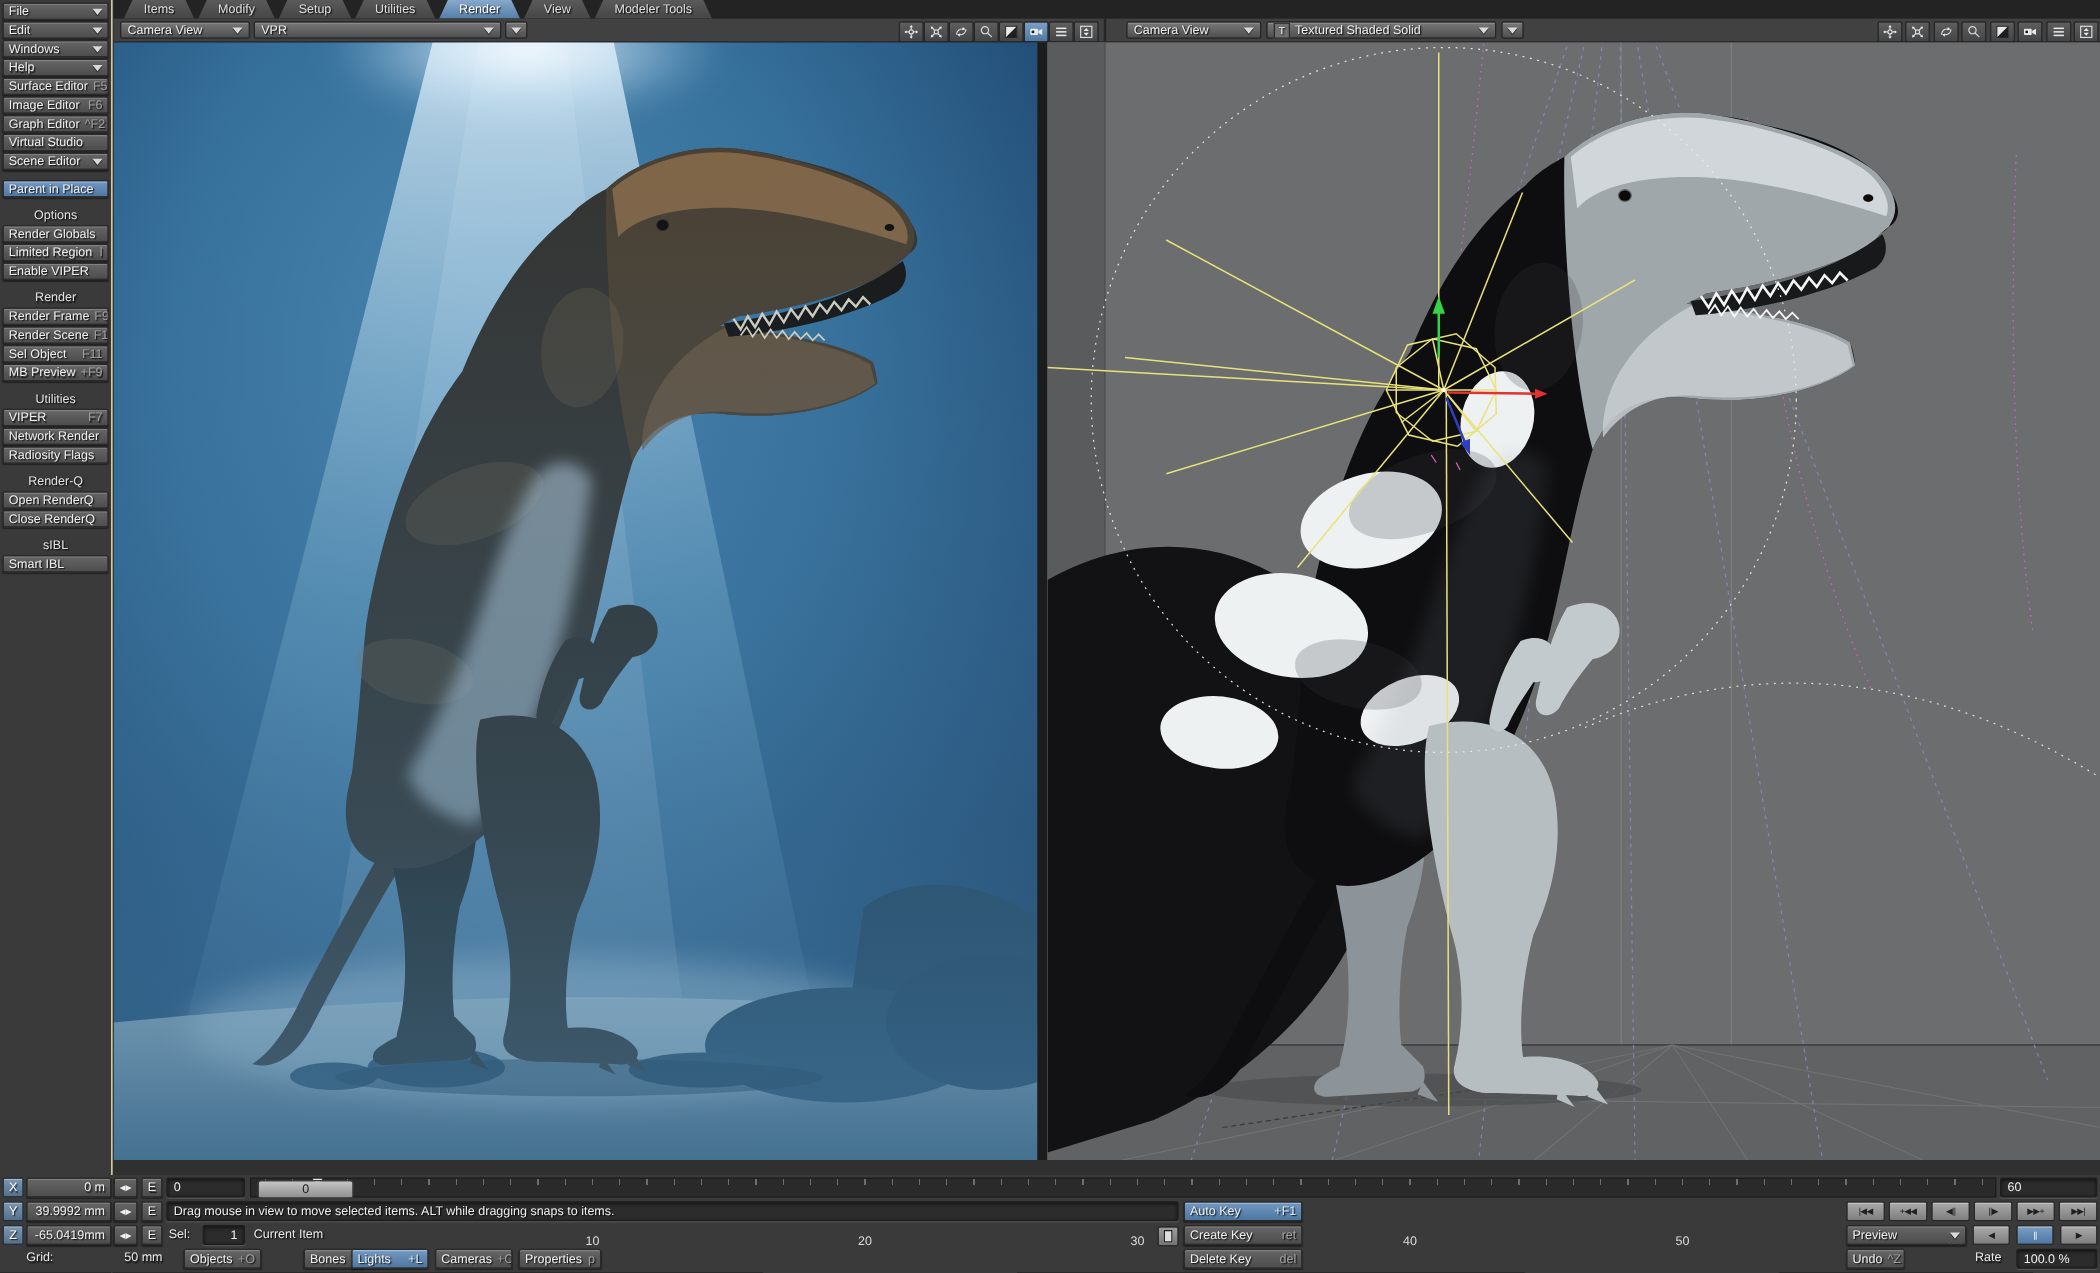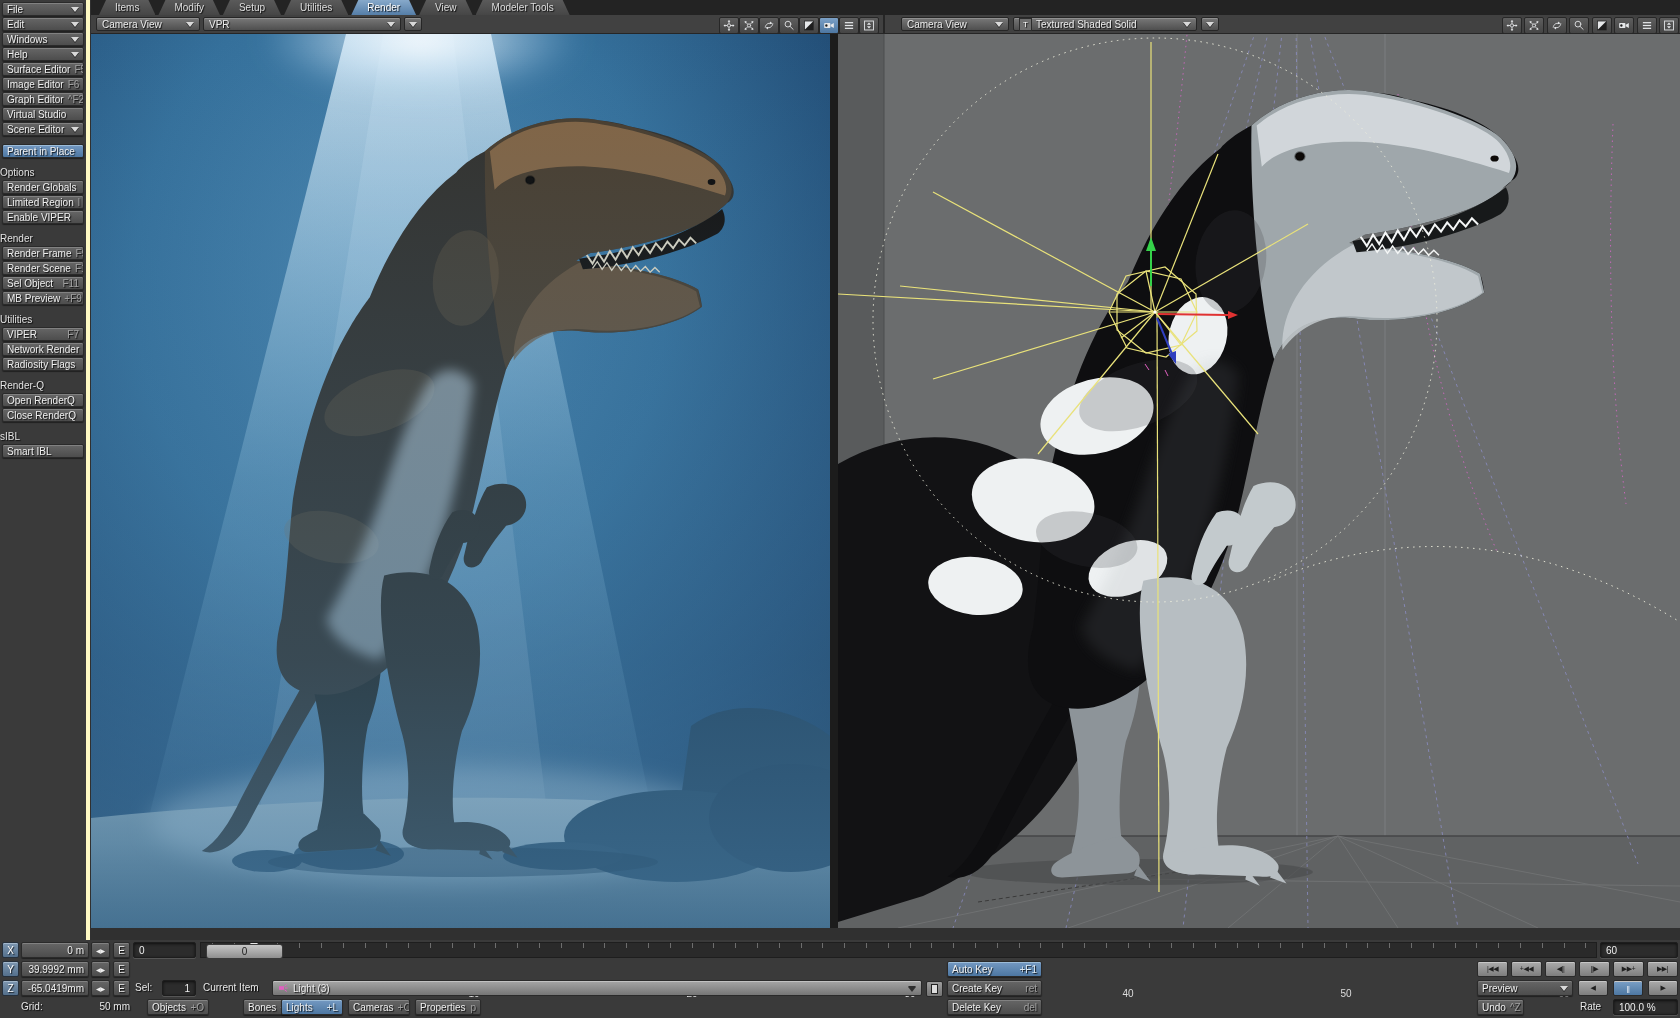--- a/index.html
+++ b/index.html
@@ -15,23 +15,23 @@
        white-space:nowrap;overflow:hidden;}
   .btn .sc{margin-left:auto;color:#a0a0a0;padding-left:4px;}
   .btn.blue{background:linear-gradient(#7499c2,#4d77a2);box-shadow:inset 0 1px 0 #9cbcd8,0 1px 1px rgba(0,0,0,.45);}
   .inset{background:#2c2c2c;border:1px solid #1d1d1d;border-radius:2px;
          box-shadow:inset 0 1px 3px rgba(0,0,0,.7),0 1px 0 #555;color:#efefef;
          display:flex;align-items:center;padding:0 5px;}
   .caret{width:0;height:0;border-left:4px solid transparent;border-right:4px solid transparent;
          border-top:5px solid #d9d9d9;margin-left:auto;flex:none;filter:drop-shadow(0 1px 0 rgba(0,0,0,.6));}
   
   #sidebar{position:absolute;left:0;top:0;width:90px;height:1018px;background:#3a3a3a;
-           border-right:4px solid #fef9c3;box-sizing:border-box;padding-top:1px;}
+           border-right:1px solid #fef9c3;box-sizing:border-box;padding-top:1px;}
   #sidebar .sbtn{margin:1px 2px;height:12px;}
-  #sidebar .stitle{height:12px;margin-top:9px;color:#e2e2e2;line-height:12px;}
+  #sidebar .stitle{height:12px;margin-top:9px;text-align:center;color:#e2e2e2;line-height:12px;}
   #sidebar .gap{height:6px;}
   
   #tabbar{position:absolute;left:91px;top:0;width:1589px;height:15px;background:#232323;
           display:flex;align-items:stretch;padding-left:8px;}
   .tab{position:relative;margin-right:3px;padding:0 16px;line-height:15px;color:#dedede;
        background:linear-gradient(#5a5a5a,#464646);
        clip-path:polygon(7px 0,calc(100% - 7px) 0,100% 100%,0 100%);}
   .tab.active{background:linear-gradient(#87a9ca,#557ea8);color:#fff;}
   
   #vheader{position:absolute;left:91px;top:15px;width:1589px;height:19px;background:#414141;
@@ -531,52 +531,41 @@
         <div id="thandle">0</div>
       </div>
       <div class="inset bfield" style="left:1600px;width:78px;">60</div>
     </div>
 
     <div class="brow" style="top:21px;">
       <div class="axis ts" style="left:2px;">Y</div>
       <div class="btn valfield ts" style="left:21px;width:68px;">39.9992 mm</div>
       <div class="btn nudge" style="left:91px;">◀▶</div>
       <div class="btn ebtn ts" style="left:113px;">E</div>
+      <div class="inset bfield ts" style="left:133px;width:810px;">Drag mouse in view to move selected items. ALT while dragging snaps to items.</div>
       <div class="btn blue bfield ts" style="left:947px;width:95px;height:16px;">
           <span>Auto Key</span>
           <span class="sc" style="color:#dce8f2;">+F1</span>
         </div>
       <div class="tbtn" style="left:1477px;">|◀◀</div>
       <div class="tbtn" style="left:1511px;">+◀◀</div>
       <div class="tbtn" style="left:1545px;">◀||</div>
       <div class="tbtn" style="left:1579px;">||▶</div>
       <div class="tbtn" style="left:1613px;">▶▶+</div>
       <div class="tbtn" style="left:1647px;">▶▶|</div>
     </div>
 
     <div class="brow" style="top:40px;">
       <div class="axis ts" style="left:2px;">Z</div>
       <div class="btn valfield ts" style="left:21px;width:68px;">-65.0419mm</div>
       <div class="btn nudge" style="left:91px;">◀▶</div>
       <div class="btn ebtn ts" style="left:113px;">E</div>
       <span class="plainlab ts" style="left:135px;">Sel:</span>
       <div class="inset bfield" style="left:162px;width:34px;justify-content:flex-end;">1</div>
       <span class="plainlab ts" style="left:203px;">Current Item</span>
-      <div id="lightdd">
-        <svg class="lamp" viewBox="0 0 10 10">
-            <rect x="1" y="3.2" width="5" height="3.6" fill="#e060c0"></rect>
-            <g stroke="#e060c0" stroke-width="1">
-              <line x1="7" y1="5" x2="9.6" y2="5"></line>
-              <line x1="6.6" y1="3" x2="8.8" y2="1.6"></line>
-              <line x1="6.6" y1="7" x2="8.8" y2="8.4"></line>
-            </g>
-          </svg>
-        <span class="ts">Light (3)</span>
-        <span class="caret"></span>
-      </div>
       <div id="minibtn">
           <i></i>
         </div>
       <div class="btn bfield ts" style="left:947px;width:95px;height:16px;">
           <span>Create Key</span>
           <span class="sc">ret</span>
         </div>
       <div class="btn bfield ts" style="left:1477px;width:96px;height:16px;">
           <span>Preview</span>
           <span class="caret"></span>

